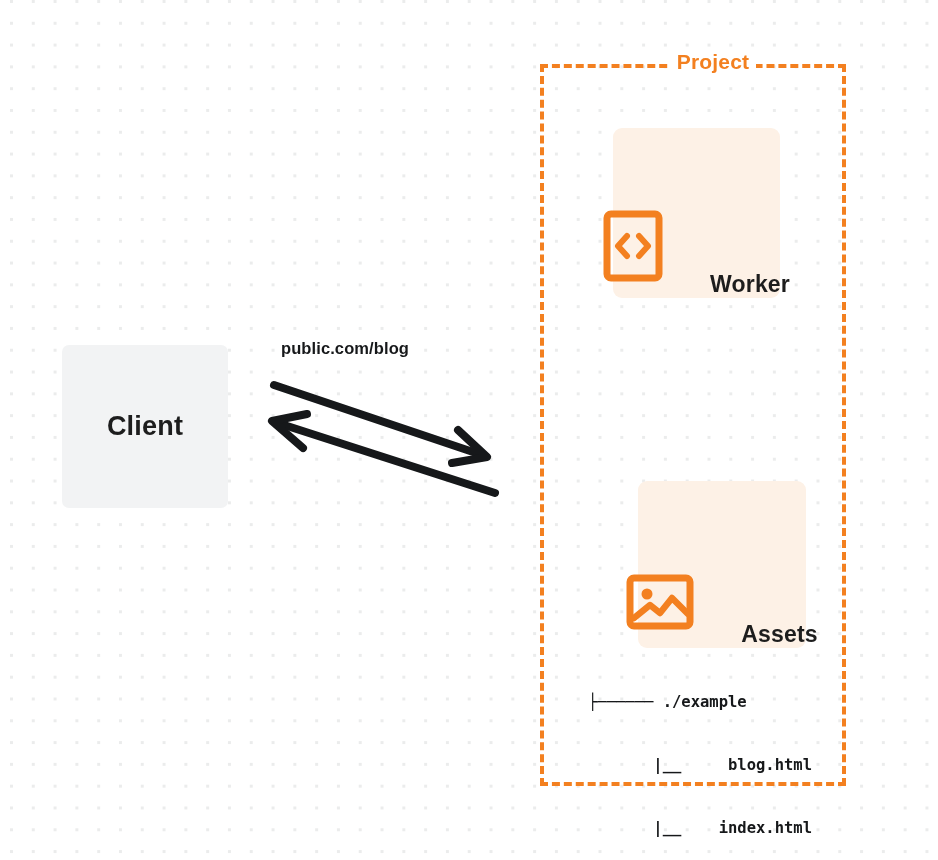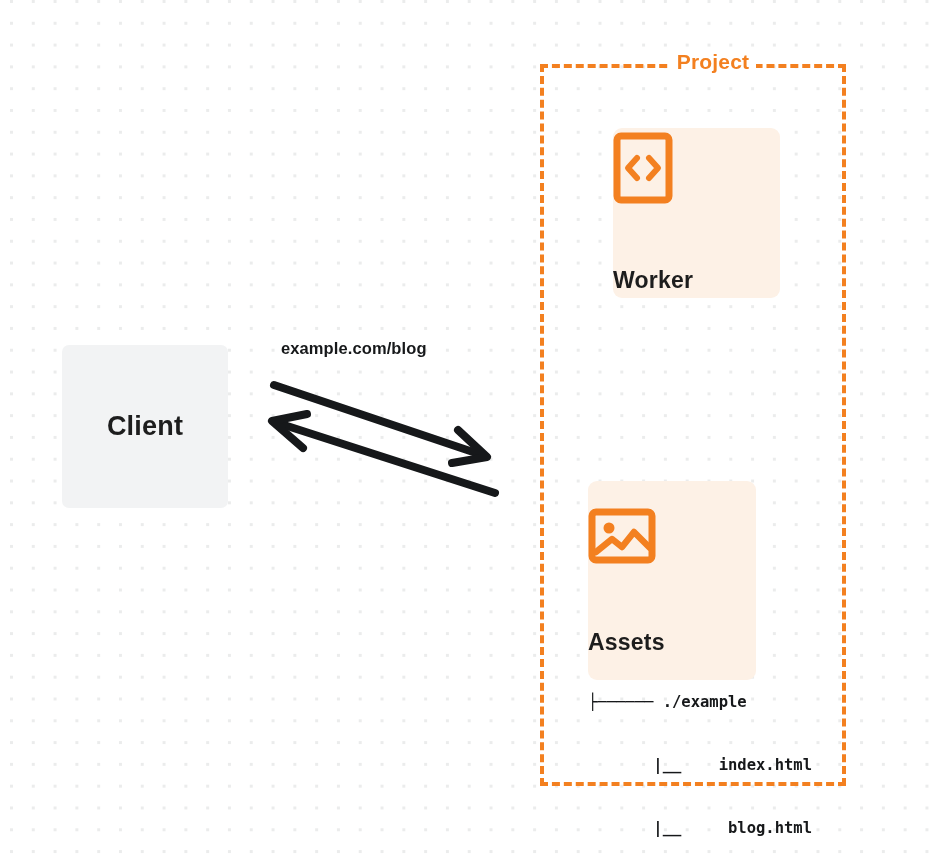--- a/index.html
+++ b/index.html
@@ -88,36 +88,36 @@
     background: #ffffff;
     padding: 0 7px;
   }
 
   
   .service-card {
     position: absolute;
     background: #fdf1e6;
     border-radius: 9px;
     display: flex;
-    flex-direction: column;
-    align-items: flex-start;
+    flex-direction: row;
+    align-items: flex-end;
     justify-content: center;
     gap: 47px;
   }
   #worker-card {
     left: 613px;
     top: 128px;
     width: 167px;
     height: 170px;
   }
   #assets-card {
-    left: 588px;
+    left: 638px;
     top: 481px;
     width: 168px;
-    height: 199px;
+    height: 167px;
   }
   .service-card .card-icon {
     line-height: 0;
     margin-bottom: 16px;
   }
   .service-card .card-label {
     font-size: 23px;
     font-weight: bold;
     color: #1d1d1d;
     letter-spacing: 0.2px;
@@ -154,21 +154,21 @@
     <g>
       <line x1="495" y1="493" x2="281" y2="424" stroke="#16181a" stroke-width="8" stroke-linecap="round"></line>
       <polyline points="303,448 272,421 307,414" fill="none" stroke="#16181a" stroke-width="8" stroke-linecap="round" stroke-linejoin="round"></polyline>
     </g>
   </svg>
 
   <div id="client-node">
     <div class="node-label">Client</div>
   </div>
 
-  <div id="edge-label">example.com/blog</div>
+  <div id="edge-label">public.com/blog</div>
 
   <div id="project-boundary"></div>
   <div id="project-title"><span>Project</span></div>
 
   <div id="worker-card" class="service-card">
     <div class="card-icon">
       <svg width="60" height="72" viewBox="0 0 60 72">
         <rect x="4" y="4" width="52" height="64" rx="4" ry="4" fill="none" stroke="#f38020" stroke-width="7"></rect>
         <polyline points="24,26 15,36 24,46" fill="none" stroke="#f38020" stroke-width="6" stroke-linecap="round" stroke-linejoin="round"></polyline>
         <polyline points="36,26 45,36 36,46" fill="none" stroke="#f38020" stroke-width="6" stroke-linecap="round" stroke-linejoin="round"></polyline>
@@ -183,18 +183,18 @@
         <rect x="4" y="6" width="60" height="48" rx="4" ry="4" fill="none" stroke="#f38020" stroke-width="7"></rect>
         <circle cx="21" cy="22" r="5.5" fill="#f38020"></circle>
         <polyline points="8,46 24,33 34,41 46,26 62,42" fill="none" stroke="#f38020" stroke-width="6.5" stroke-linecap="round" stroke-linejoin="round"></polyline>
       </svg>
     </div>
     <div class="card-label">Assets</div>
   </div>
 
   <div id="assets-file-tree">
     <span class="tree-row">├────── ./example</span>
+    <span class="tree-row">       |__     blog.html</span>
     <span class="tree-row">       |__    index.html</span>
-    <span class="tree-row">       |__     blog.html</span>
     
   </div>
 
 </div>
 
 </body></html>

